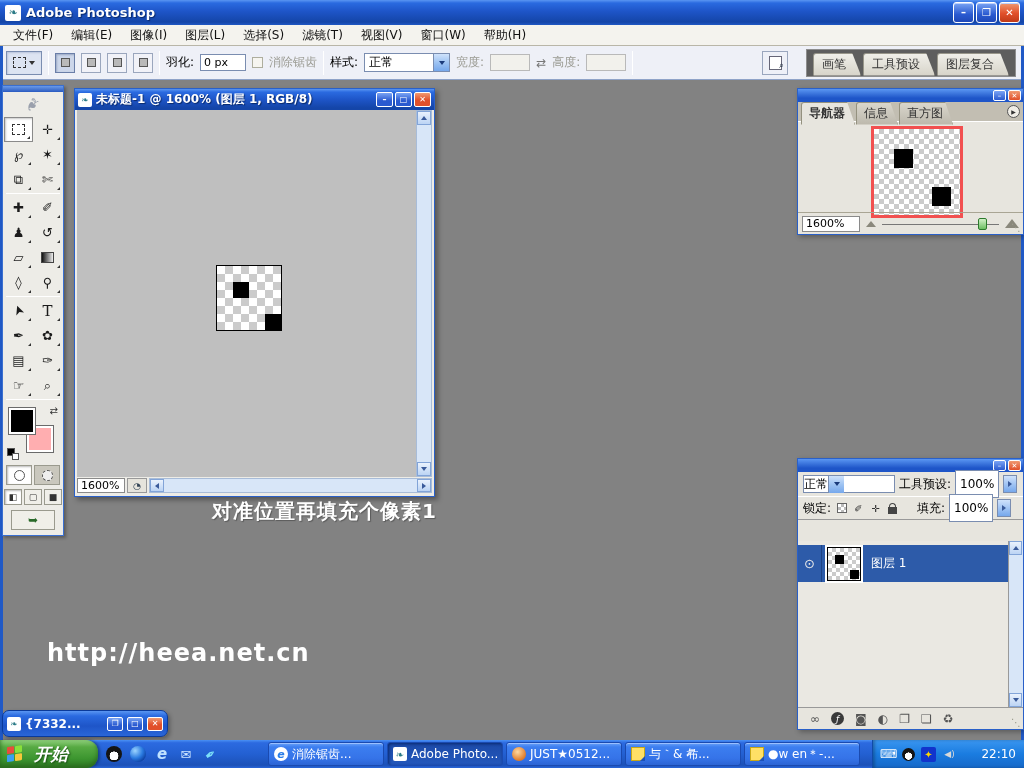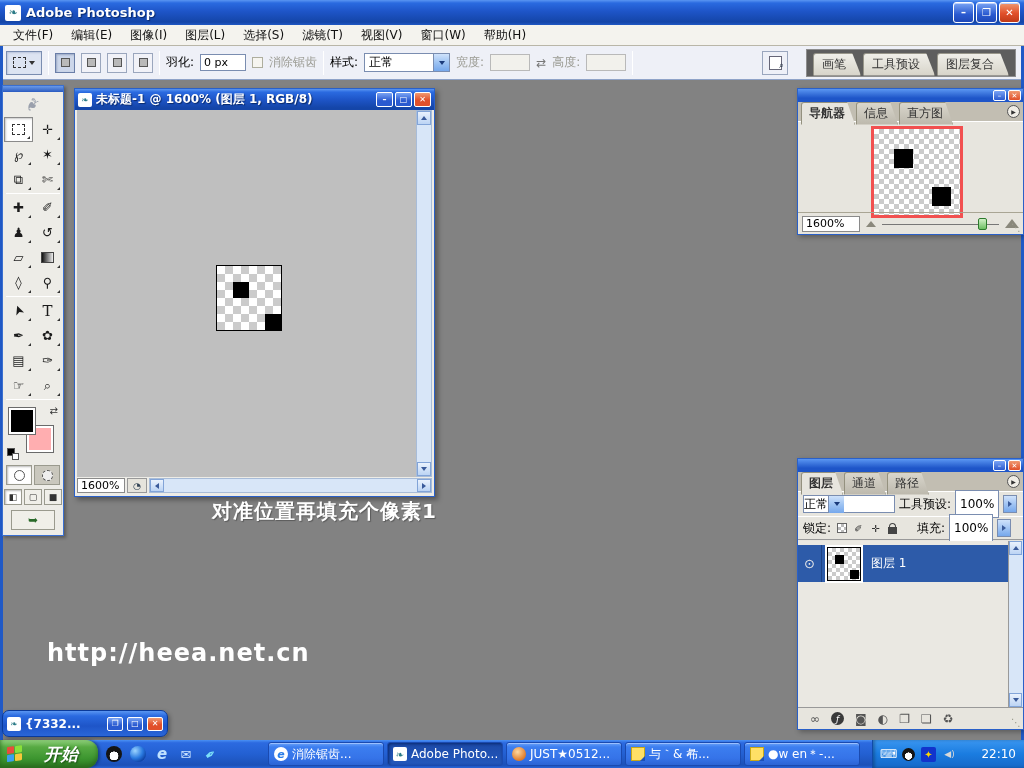--- a/index.html
+++ b/index.html
@@ -147,21 +147,21 @@
   .watermark{position:absolute;left:47px;top:639px;color:#fff;font-weight:bold;font-size:24px;letter-spacing:1px}
 
   
   .minidoc{position:absolute;left:2px;top:710px;width:166px;height:27px;border-radius:7px;border:1px solid #0a3a9a;background:linear-gradient(180deg,#5a96f2 0%,#2a6ae0 20%,#1e55c8 60%,#2a66d8 100%);display:flex;align-items:center;gap:4px;padding:0 4px;color:#fff;font-weight:bold;font-size:12px;box-shadow:2px 2px 4px rgba(0,0,0,.3)}
   .minidoc .dbtn{width:16px;height:14px}
 
   
   .taskbar{position:absolute;left:0;top:740px;width:1024px;height:28px;background:linear-gradient(180deg,#4a90f4 0%,#2c6ae0 10%,#2360d2 50%,#1c51b8 90%,#2a66d8 100%)}
   .startbtn{position:absolute;left:0;top:0;width:98px;height:28px;border-radius:0 12px 12px 0;
     background:linear-gradient(180deg,#90d07c 0%,#57aa43 25%,#3d9630 65%,#2f7f24 100%);
-    display:flex;align-items:center;gap:20px;padding-left:7px;color:#fff;font-weight:bold;font-style:italic;font-size:17px;text-shadow:1px 1px 2px #1a4a12;box-shadow:2px 0 3px rgba(0,0,0,.35),inset 0 -3px 5px #2a6a1e}
+    display:flex;align-items:center;gap:10px;padding-left:7px;color:#fff;font-weight:bold;font-style:italic;font-size:17px;text-shadow:1px 1px 2px #1a4a12;box-shadow:2px 0 3px rgba(0,0,0,.35),inset 0 -3px 5px #2a6a1e}
   .flag{width:17px;height:16px;display:grid;grid-template-columns:7px 7px;grid-template-rows:7px 7px;gap:1px;transform:skewY(-8deg)}
   .flag i{border-radius:1px}
   .ql{position:absolute;left:106px;top:0;height:28px;display:flex;align-items:center;gap:8px}
   .qlicon{width:16px;height:16px;display:flex;align-items:center;justify-content:center;font-size:13px}
   .qq{border-radius:50%;background:radial-gradient(circle at 50% 62%,#fff 34%,#141414 36%)}
   .wmp{border-radius:50%;background:radial-gradient(circle at 32% 30%,#9cd4ff,#2a7ae0 48%,#0b3c9e 80%,#f5a623 81%)}
   .iee{color:#bfe2ff;font-style:italic;font-weight:bold;font-size:15px}
   .oe{color:#cfe6ff;font-size:13px}
   .qpen{color:#7ce0f8;transform:rotate(-35deg)}
   .tasks{position:absolute;left:268px;top:2px;display:flex;gap:3px}
@@ -429,26 +429,20 @@
       <span class="mtn big"></span>
     </div>
     <span class="grip">⋱</span>
   </div>
 
   <div class="pal" style="left:797px;top:458px;width:227px;height:272px">
     <div class="paltitle">
       <span class="pbtn">–</span>
       <span class="pbtn close">✕</span>
     </div>
-    <div class="paltabs">
-      <span class="ptab active">图层</span>
-      <span class="ptab">通道</span>
-      <span class="ptab">路径</span>
-      <span class="palmenu">▶</span>
-    </div>
     <div class="layrow1">
       <span class="laycombo">
         <span class="cval">正常</span>
         <span class="combarr">
             <i></i>
           </span>
       </span>
       <span>工具预设:</span>
       <span class="valbox">100%</span>
       <span class="arrbtn">

